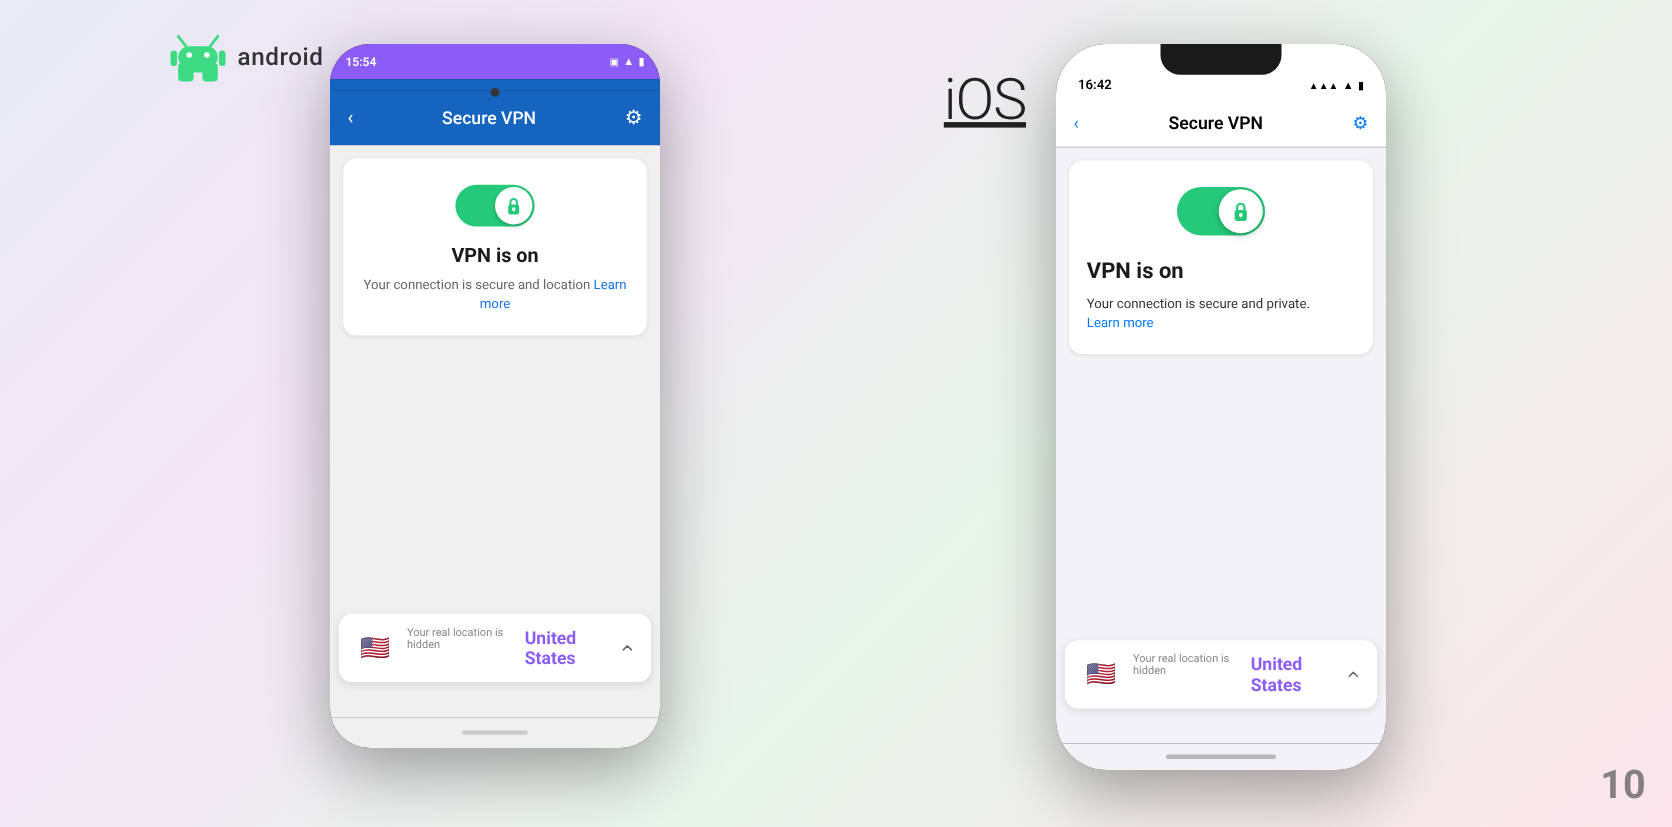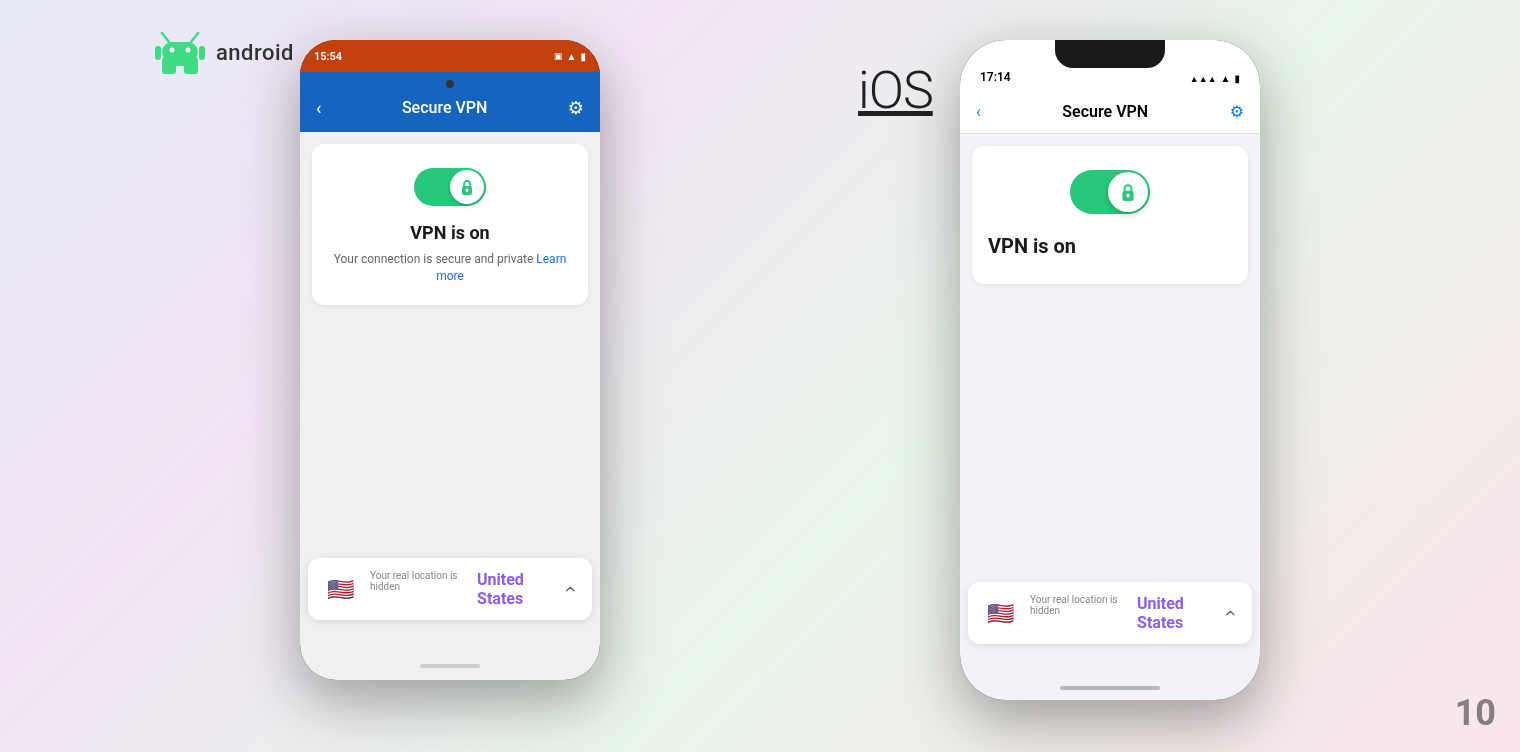--- a/index.html
+++ b/index.html
@@ -71,21 +71,21 @@
       height: 640px;
       background: #1a1a1a;
       border-radius: 36px;
       box-shadow: 0 20px 60px rgba(0,0,0,0.35);
       overflow: hidden;
       display: flex;
       flex-direction: column;
     }
 
     .android-status-bar {
-      background: #c2410c;
+      background: #8b5cf6;
       height: 32px;
       display: flex;
       align-items: center;
       justify-content: space-between;
       padding: 0 14px;
       flex-shrink: 0;
     }
 
     .status-time {
       font-size: 11px;
@@ -492,21 +492,21 @@
               <rect x="2" y="7" width="10" height="9" rx="2" fill="#26c97a"></rect>
               <path d="M4 7V5a3 3 0 016 0v2" stroke="#26c97a" stroke-width="1.8" fill="none" stroke-linecap="round"></path>
               <circle cx="7" cy="11" r="1.5" fill="white"></circle>
               <rect x="6.2" y="11" width="1.6" height="2" rx="0.5" fill="white"></rect>
             </svg>
           </div>
         </div>
       </div>
       <div class="vpn-title">VPN is on</div>
       <div class="vpn-subtitle">
-        <span>Your connection is secure and private</span>
+        <span>Your connection is secure and location</span>
         <a class="learn-more">Learn more</a>
       </div>
     </div>
 
     <div class="location-panel">
       <div class="location-left">
         <div class="flag-circle">
           <span>🇺🇸</span>
         </div>
         <div class="location-text-group">
@@ -522,21 +522,21 @@
 
   <div class="android-bottom">
     <div class="home-bar-android"></div>
   </div>
 </div>
 
 <div class="ios-phone">
 
   <div class="ios-status-bar">
     <div class="ios-notch"></div>
-    <span class="ios-status-time">17:14</span>
+    <span class="ios-status-time">16:42</span>
     <div class="ios-status-icons">
       <span style="font-size:9px;color:#000;">▲▲▲</span>
       <span style="font-size:10px;color:#000;">▲</span>
       <span style="font-size:10px;color:#000;">▮</span>
     </div>
   </div>
 
   <div class="ios-top-bar">
     <span class="ios-back-arrow">‹</span>
     <span class="ios-top-bar-title">Secure VPN</span>
@@ -552,20 +552,24 @@
             <svg width="16" height="19" viewBox="0 0 14 17" fill="none">
               <rect x="2" y="7" width="10" height="9" rx="2" fill="#26c97a"></rect>
               <path d="M4 7V5a3 3 0 016 0v2" stroke="#26c97a" stroke-width="1.8" fill="none" stroke-linecap="round"></path>
               <circle cx="7" cy="11" r="1.5" fill="white"></circle>
               <rect x="6.2" y="11" width="1.6" height="2" rx="0.5" fill="white"></rect>
             </svg>
           </div>
         </div>
       </div>
       <div class="ios-vpn-title">VPN is on</div>
+      <div class="ios-vpn-subtitle">
+        <span>Your connection is secure and private.</span><br>
+        <a class="learn-more" style="color:#007aff;">Learn more</a>
+      </div>
     </div>
 
     <div class="location-panel">
       <div class="location-left">
         <div class="flag-circle">
           <span>🇺🇸</span>
         </div>
         <div class="location-text-group">
           <span class="location-hidden-text">Your real location is hidden</span>
           <span class="location-country">United States</span>

